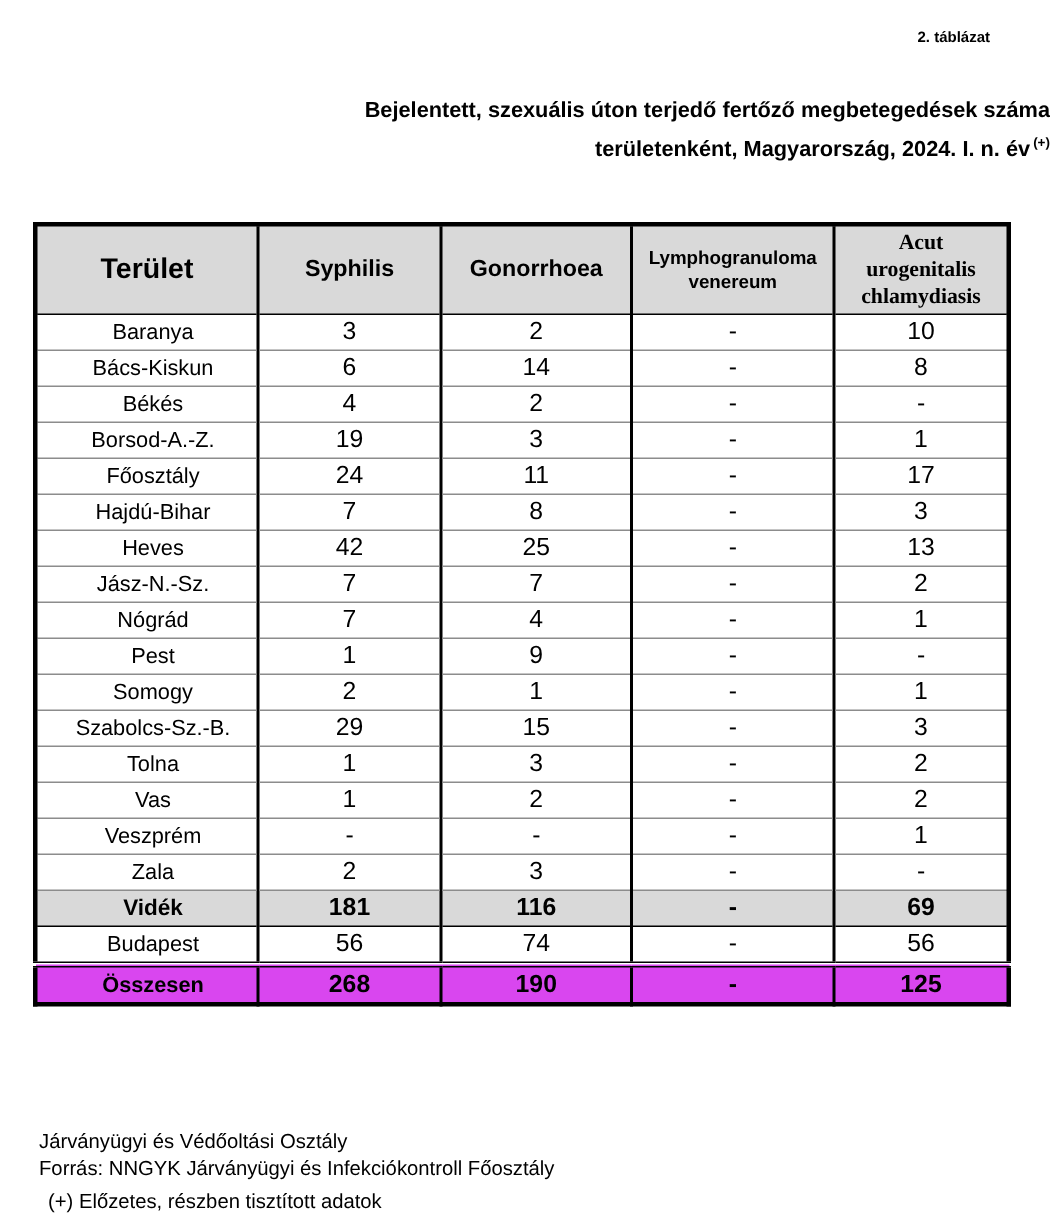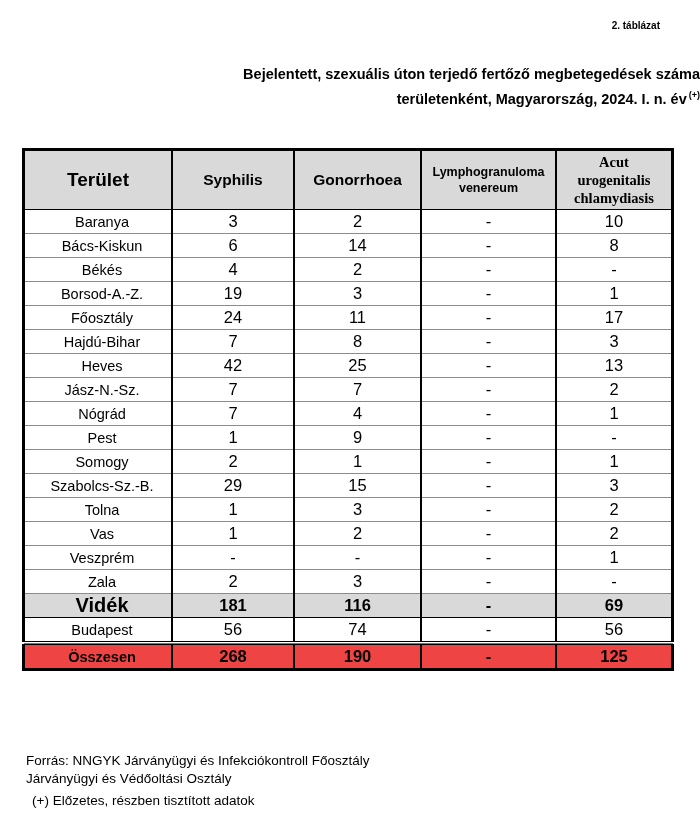--- a/index.html
+++ b/index.html
@@ -33,22 +33,22 @@
   table.data th.c1 { width: 120px; }
   table.data th.c2 { width: 125px; }
   table.data th.c3 { width: 133px; font-size: 12.5px; line-height: 16px; text-align: center; }
   table.data th.c4 { font-size: 14.5px; line-height: 18px; font-family: Liberation Serif, serif; }
   table.data td {
     height: 23px; text-align: center; font-size: 16.5px;
     border-bottom: 1px solid #8c8c8c;
   }
   table.data td.name { text-align: center; padding-left: 8px; font-size: 14.5px; }
   tr.sub td { background: #d9d9d9; font-weight: bold; border-bottom: 1px solid #000; border-top: 1px solid #000; }
-  tr.sub td.name { font-size: 20px; margin-top: 24px; }
-  tr.total td { background: #ef4444; font-weight: bold; border-top: 4px double #000; }
+  tr.sub td.name { font-size: 15px; margin-top: 24px; }
+  tr.total td { background: #d946ef; font-weight: bold; border-top: 4px double #000; }
   .footer {
     position: absolute; left: 26px; top: 752px; font-size: 13.5px; line-height: 18px;
   }
   .footer .note { margin-left: 6px; margin-top: 4px; }
 </style>
 </head>
 <body>
 
 <div class="table-number">2. táblázat</div>
 
@@ -205,16 +205,16 @@
         <td class="name">Összesen</td>
         <td>268</td>
         <td>190</td>
         <td>-</td>
         <td>125</td>
       </tr>
     </tbody>
 </table>
 
 <div class="footer">
+  <div>Járványügyi és Védőoltási Osztály</div>
   <div>Forrás: NNGYK Járványügyi és Infekciókontroll Főosztály</div>
-  <div>Járványügyi és Védőoltási Osztály</div>
   <div class="note">(+) Előzetes, részben tisztított adatok</div>
 </div>
 
 </body></html>

